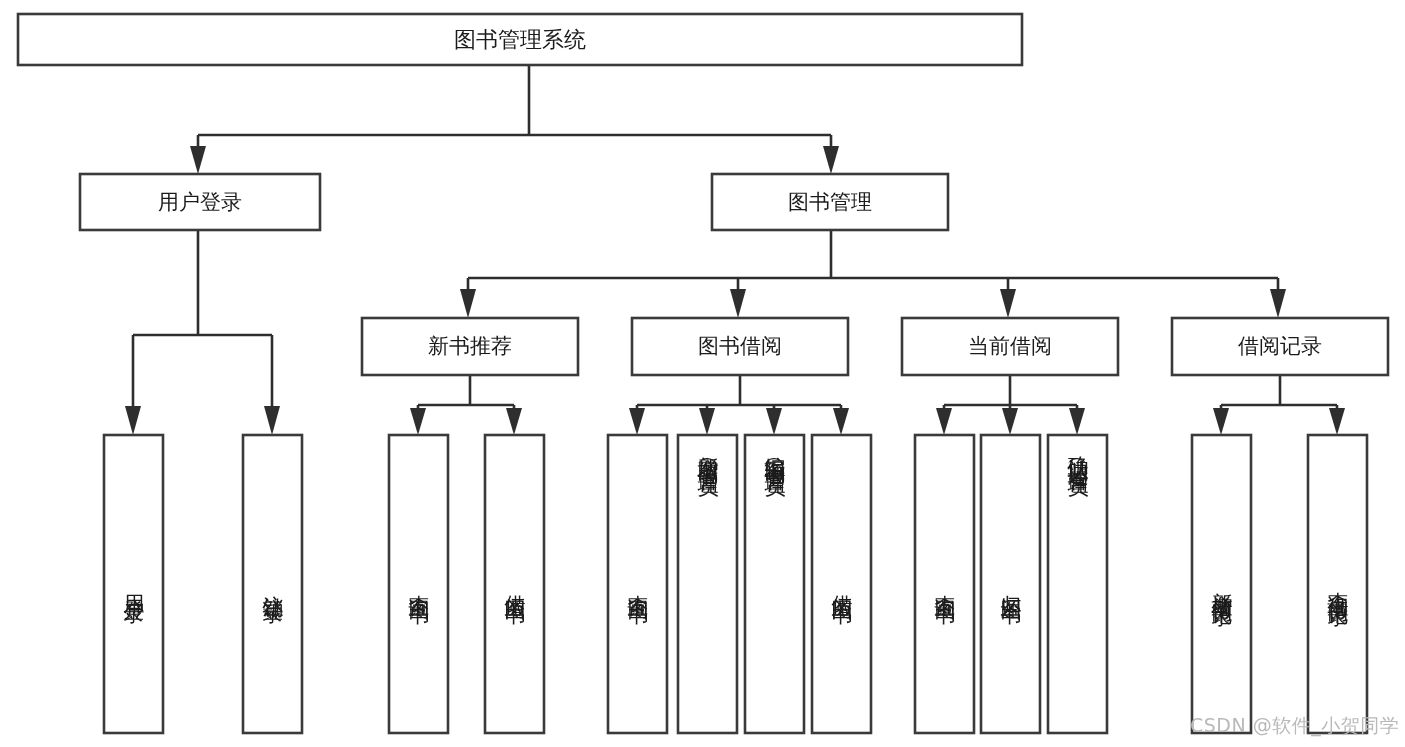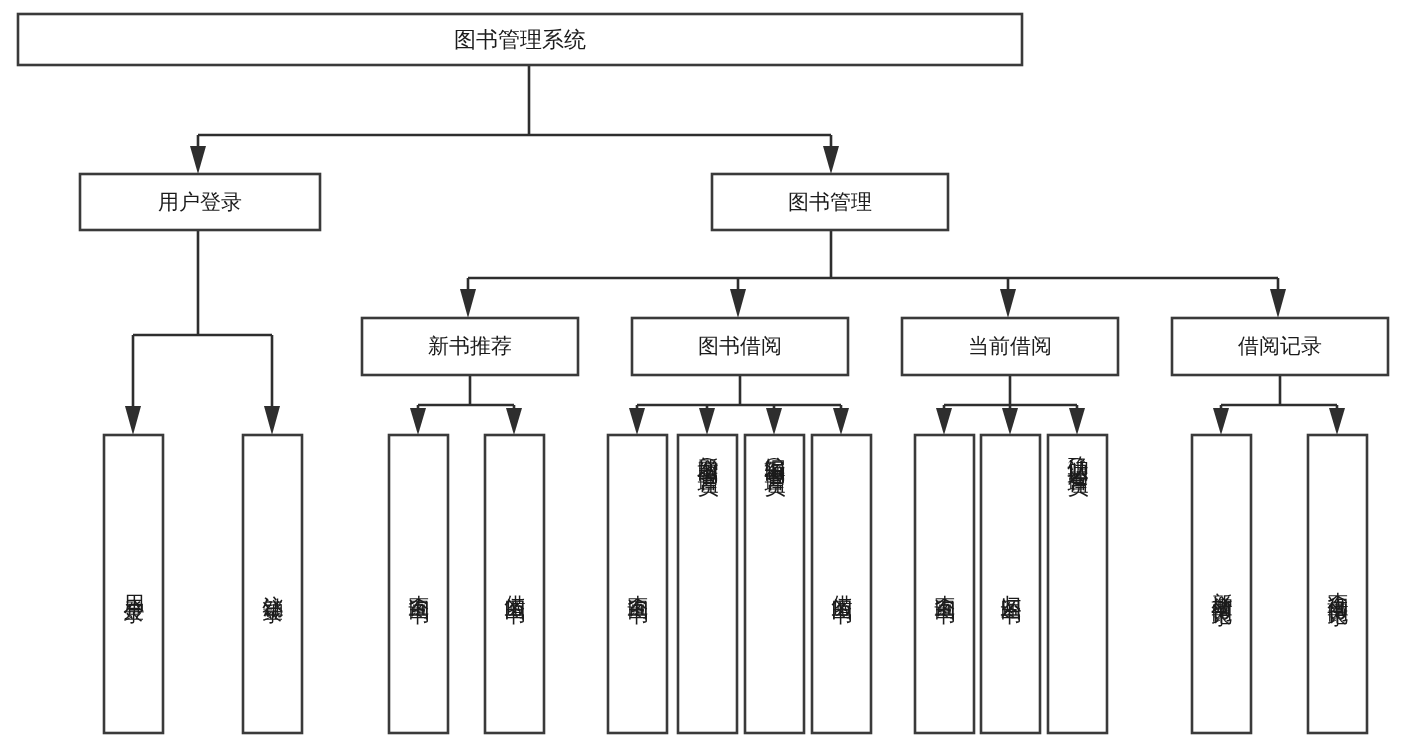--- a/index.html
+++ b/index.html
@@ -221,14 +221,15 @@
   <div class="leaf-text" style="left:608px; top:435px; width:59px; height:298px;">查询图书</div>
   <div class="leaf-text top-aligned" style="left:678px; top:435px; width:59px; height:298px;">新增图书（管理员）</div>
   <div class="leaf-text top-aligned" style="left:745px; top:435px; width:59px; height:298px;">编辑图书（管理员）</div>
   <div class="leaf-text" style="left:812px; top:435px; width:59px; height:298px;">借阅图书</div>
   <div class="leaf-text" style="left:915px; top:435px; width:59px; height:298px;">查询图书</div>
   <div class="leaf-text" style="left:981px; top:435px; width:59px; height:298px;">归还图书</div>
   <div class="leaf-text top-aligned" style="left:1048px; top:435px; width:59px; height:298px;">确认归还（管理员）</div>
   <div class="leaf-text" style="left:1192px; top:435px; width:59px; height:298px;">新增借阅记录</div>
   <div class="leaf-text" style="left:1308px; top:435px; width:59px; height:298px;">查询借阅记录</div>
 
+  <div class="watermark" style="left:1190px; top:713px;">CSDN @软件_小贺同学</div>
 
 </div>
 
 </body></html>

